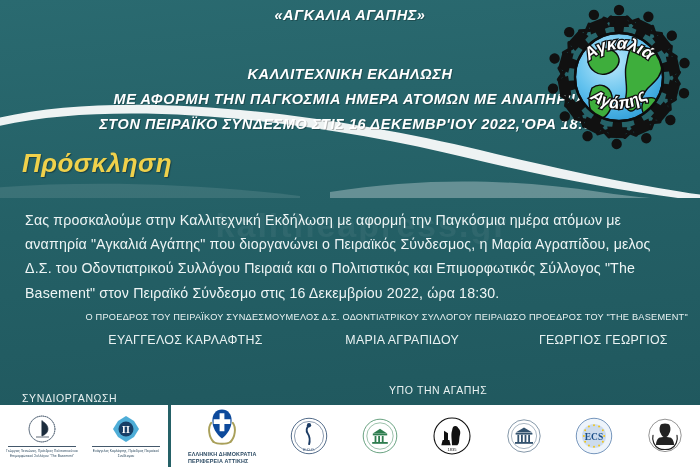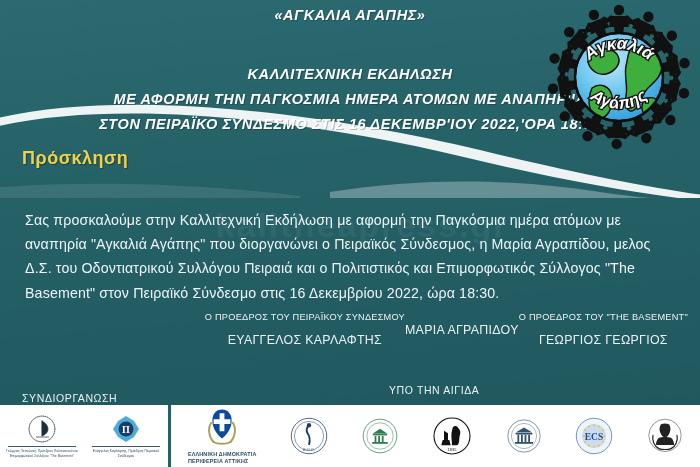--- a/index.html
+++ b/index.html
@@ -42,21 +42,21 @@
   .hline.l2{font-size:14.5px;line-height:25px;margin-top:36px;}
   .hline.l3{font-size:14.5px;line-height:25px;}
   .hline.l4{font-size:14.5px;line-height:25px;}
 
   
   .logo{position:absolute;right:6px;top:2px;width:150px;height:150px;}
 
   
   .prosklisi{
     position:absolute;left:22px;top:148px;
-    font-size:18px;font-weight:700;
+    font-size:26px;font-weight:700;font-style:italic;
     color:#f0d14b;
     letter-spacing:0.5px;
     text-shadow:1px 1px 1px rgba(0,0,0,.35);
     text-align:right;
   }
 
   
   .bodytext{
     position:absolute;left:25px;top:208px;width:650px;
     color:#eef5f5;
@@ -231,30 +231,31 @@
   <div class="prosklisi">Πρόσκληση</div>
 
   <div class="bodytext">Σας προσκαλούμε στην Καλλιτεχνική Εκδήλωση με αφορμή την Παγκόσμια ημέρα ατόμων με αναπηρία "Αγκαλιά Αγάπης" που διοργανώνει ο Πειραϊκός Σύνδεσμος, η Μαρία Αγραπίδου, μελος Δ.Σ. του Οδοντιατρικού Συλλόγου Πειραιά και ο Πολιτιστικός και Επιμορφωτικός Σύλλογος "The Basement" στον Πειραϊκό Σύνδεσμο στις 16 Δεκεμβρίου 2022, ώρα 18:30.</div>
 
   <div class="sigs">
     <div class="sig">
       <span class="role">Ο ΠΡΟΕΔΡΟΣ ΤΟΥ ΠΕΙΡΑΪΚΟΥ  ΣΥΝΔΕΣΜΟΥ</span>
       <span class="name">ΕΥΑΓΓΕΛΟΣ ΚΑΡΛΑΦΤΗΣ</span>
     </div>
     <div class="sig">
+      <span class="role">ΜΕΛΟΣ Δ.Σ. ΟΔΟΝΤΙΑΤΡΙΚΟΥ ΣΥΛΛΟΓΟΥ ΠΕΙΡΑΙΩΣ</span>
       <span class="name">ΜΑΡΙΑ ΑΓΡΑΠΙΔΟΥ</span>
     </div>
     <div class="sig">
       <span class="role">Ο ΠΡΟΕΔΡΟΣ ΤΟΥ "THE BASEMENT"</span>
       <span class="name">ΓΕΩΡΓΙΟΣ ΓΕΩΡΓΙΟΣ</span>
     </div>
   </div>
 
   <div class="seclabel left">ΣΥΝΔΙΟΡΓΑΝΩΣΗ</div>
-  <div class="seclabel right">ΥΠΟ ΤΗΝ ΑΙΓΙΔΑ</div>
+  <div class="seclabel right">ΥΠΟ ΤΗΝ ΑΓΑΠΗΣ</div>
 
   <div class="strip">
 
     <div class="block co">
 
       <div class="emblem">
         <svg width="30" height="30" viewBox="0 0 60 60">
           <circle cx="30" cy="30" r="26" fill="none" stroke="#2a3f55" stroke-width="1"></circle>
           <path d="M30,12 L30,44 M30,14 C38,18 42,24 42,30 C42,36 38,41 30,44 Z" fill="#1c2c3c" stroke="#1c2c3c" stroke-width="1.2"></path>
           <path d="M18,46 L44,46" stroke="#1c2c3c" stroke-width="1.4"></path>

